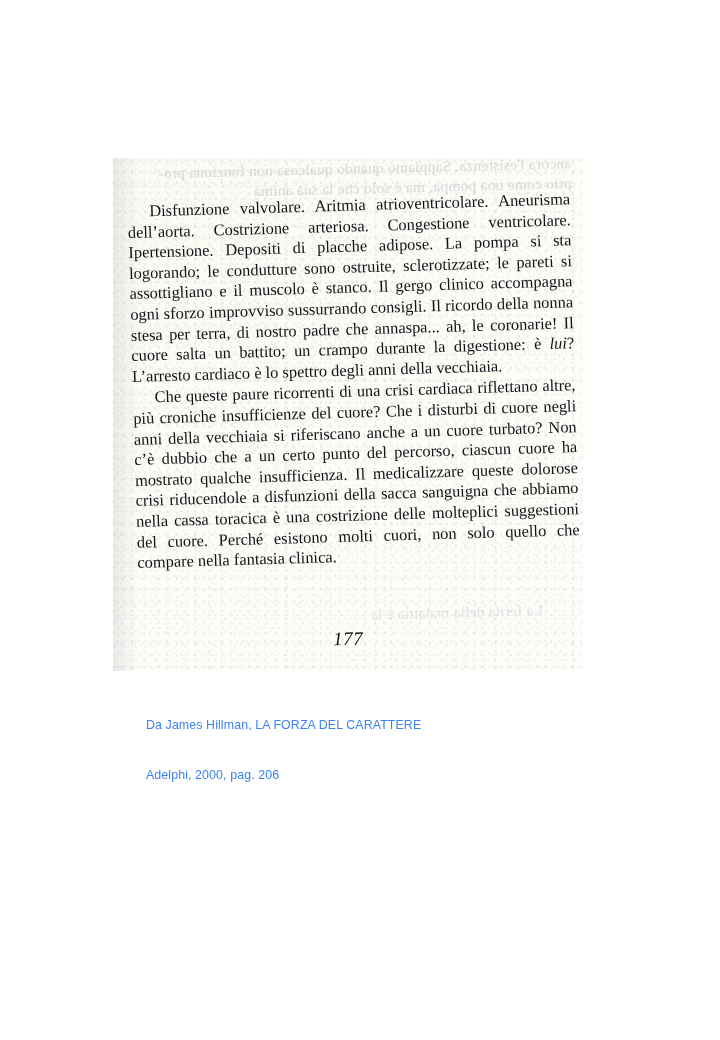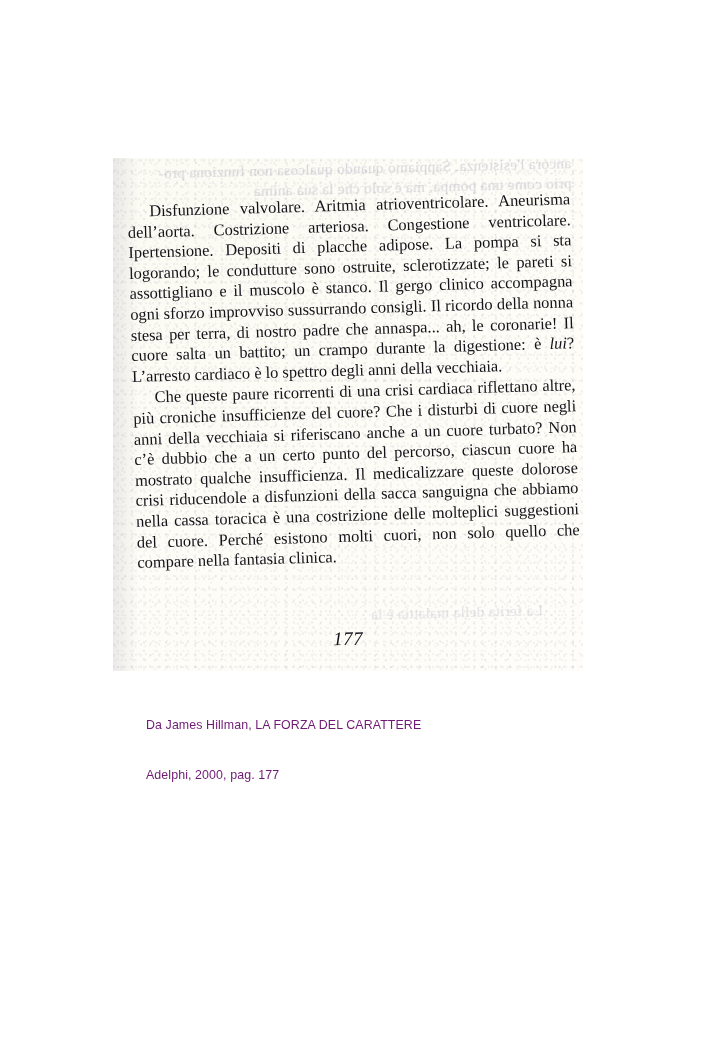--- a/index.html
+++ b/index.html
@@ -119,21 +119,21 @@
   }
 
   
   #caption {
     position: absolute;
     left: 146px;
     top: 684px;
     font-family: "Liberation Sans", sans-serif;
     font-size: 12.4px;
     line-height: 16.5px;
-    color: #701a75;
+    color: #3b82f6;
     letter-spacing: .1px;
     white-space: pre;
   }
   #caption div { white-space: pre; }
 </style>
 </head>
 <body>
 
 <div id="scan-page">
 
@@ -149,14 +149,14 @@
 
   <div class="bleed" id="bleed-bottom">
     <div>La ferita della malattia è la</div>
   </div>
 
   <div id="folio">177</div>
 </div>
 
 <div id="caption">
   <div>Da James Hillman, LA FORZA DEL CARATTERE</div>
-  <div>Adelphi, 2000, pag. 177</div>
+  <div>Adelphi, 2000, pag. 206</div>
 </div>
 
 </body></html>

